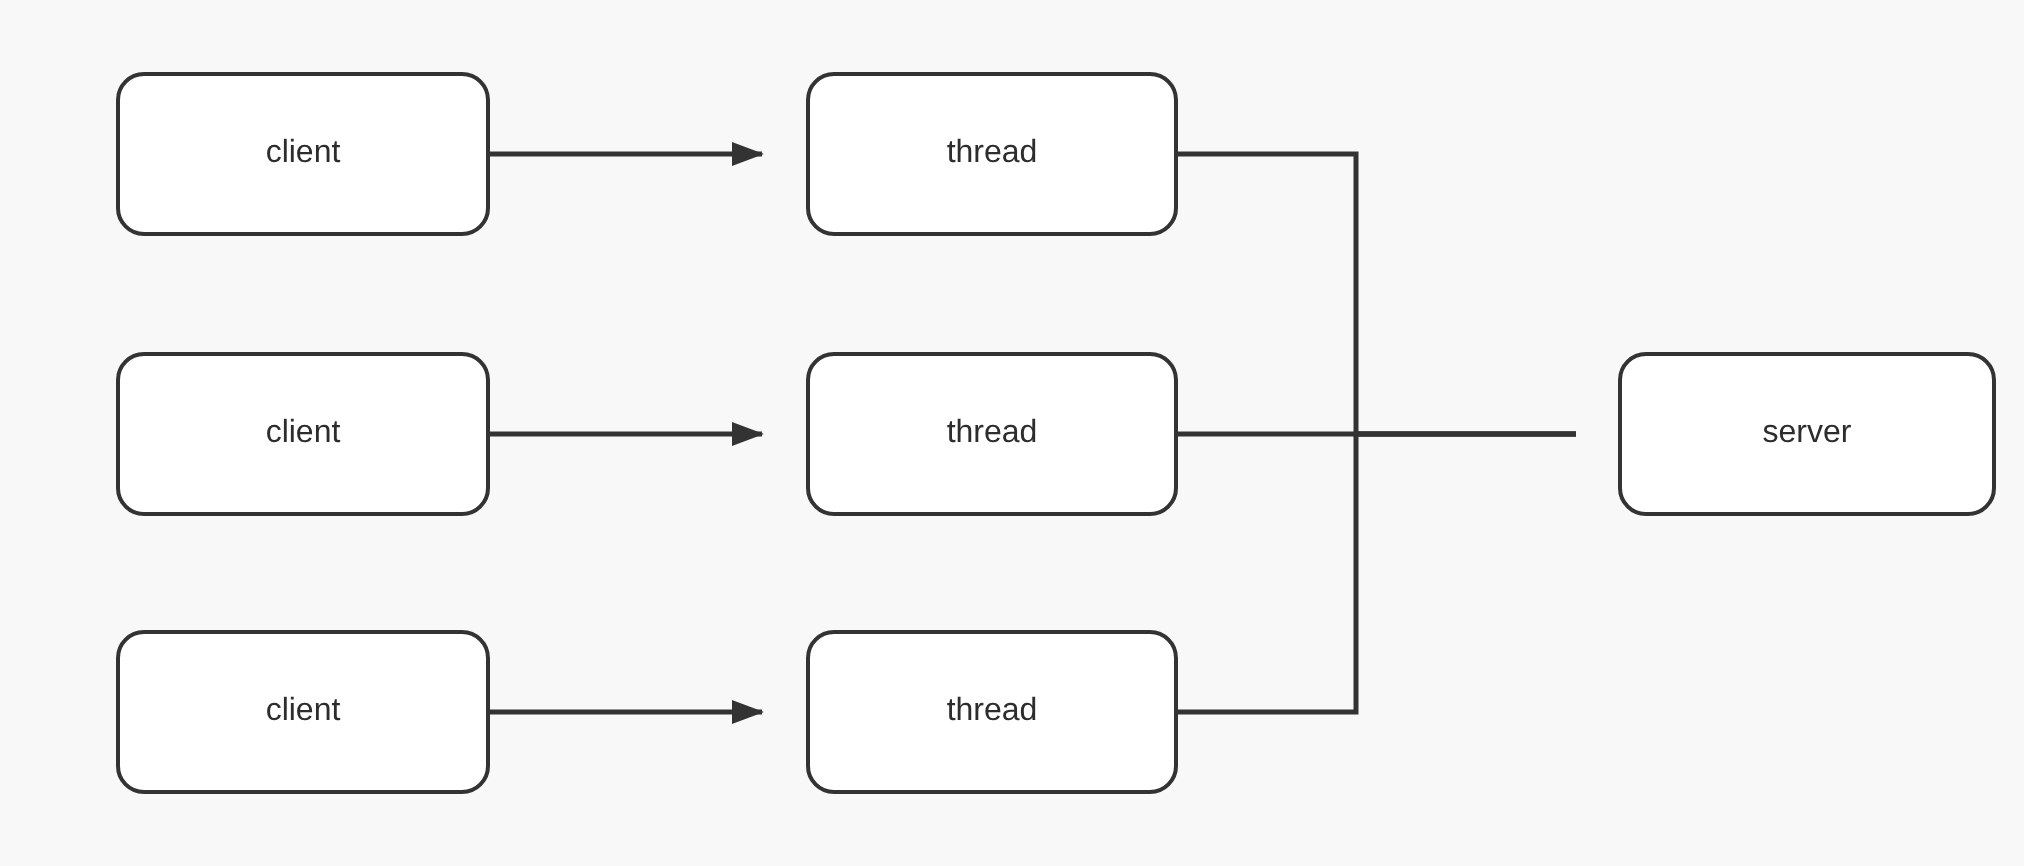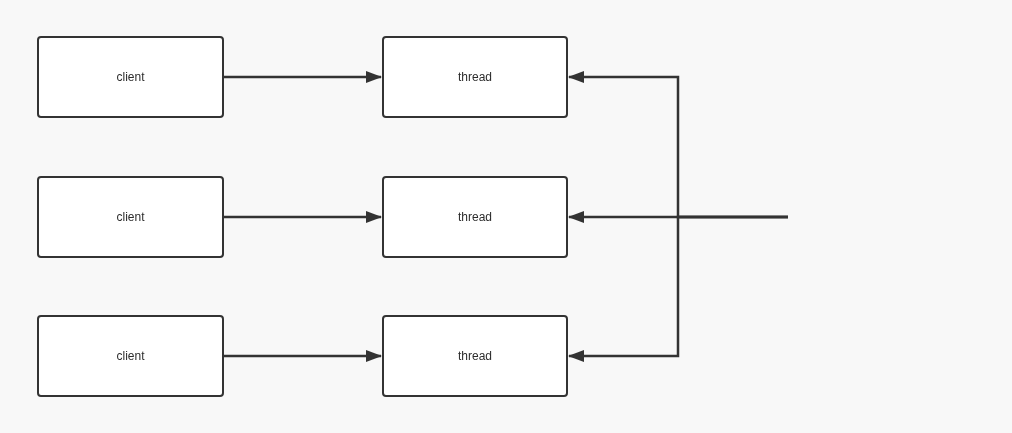--- a/index.html
+++ b/index.html
@@ -30,26 +30,27 @@
   .edge {
     fill: none;
     stroke: var(--line);
     stroke-width: 2.5;
   }
   .arrowhead-shape { fill: var(--line); }
   .node {
     position: absolute;
     background: var(--node-fill);
     border: 2.5px solid var(--line);
-    border-radius: 4px;
+    border-radius: 14px;
     display: flex;
     align-items: center;
     justify-content: center;
-    font-size: 12px;
+    font-size: 16px;
     color: var(--text);
+    margin-left: 21px;
   }
   .n-client-1 { left: 37px;  top: 36px;  width: 187px; height: 82px; }
   .n-client-2 { left: 37px;  top: 176px; width: 187px; height: 82px; }
   .n-client-3 { left: 37px;  top: 315px; width: 187px; height: 82px; }
   .n-thread-1 { left: 382px; top: 36px;  width: 186px; height: 82px; }
   .n-thread-2 { left: 382px; top: 176px; width: 186px; height: 82px; }
   .n-thread-3 { left: 382px; top: 315px; width: 186px; height: 82px; }
   .n-server   { left: 788px; top: 176px; width: 189px; height: 82px; }
 </style>
 </head>
@@ -82,14 +83,17 @@
   </div>
   <div class="node n-thread-1">
     <span>thread</span>
   </div>
   <div class="node n-thread-2">
     <span>thread</span>
   </div>
   <div class="node n-thread-3">
     <span>thread</span>
   </div>
+  <div class="node n-server">
+    <span>server</span>
+  </div>
 
 </div>
 
 </body></html>

